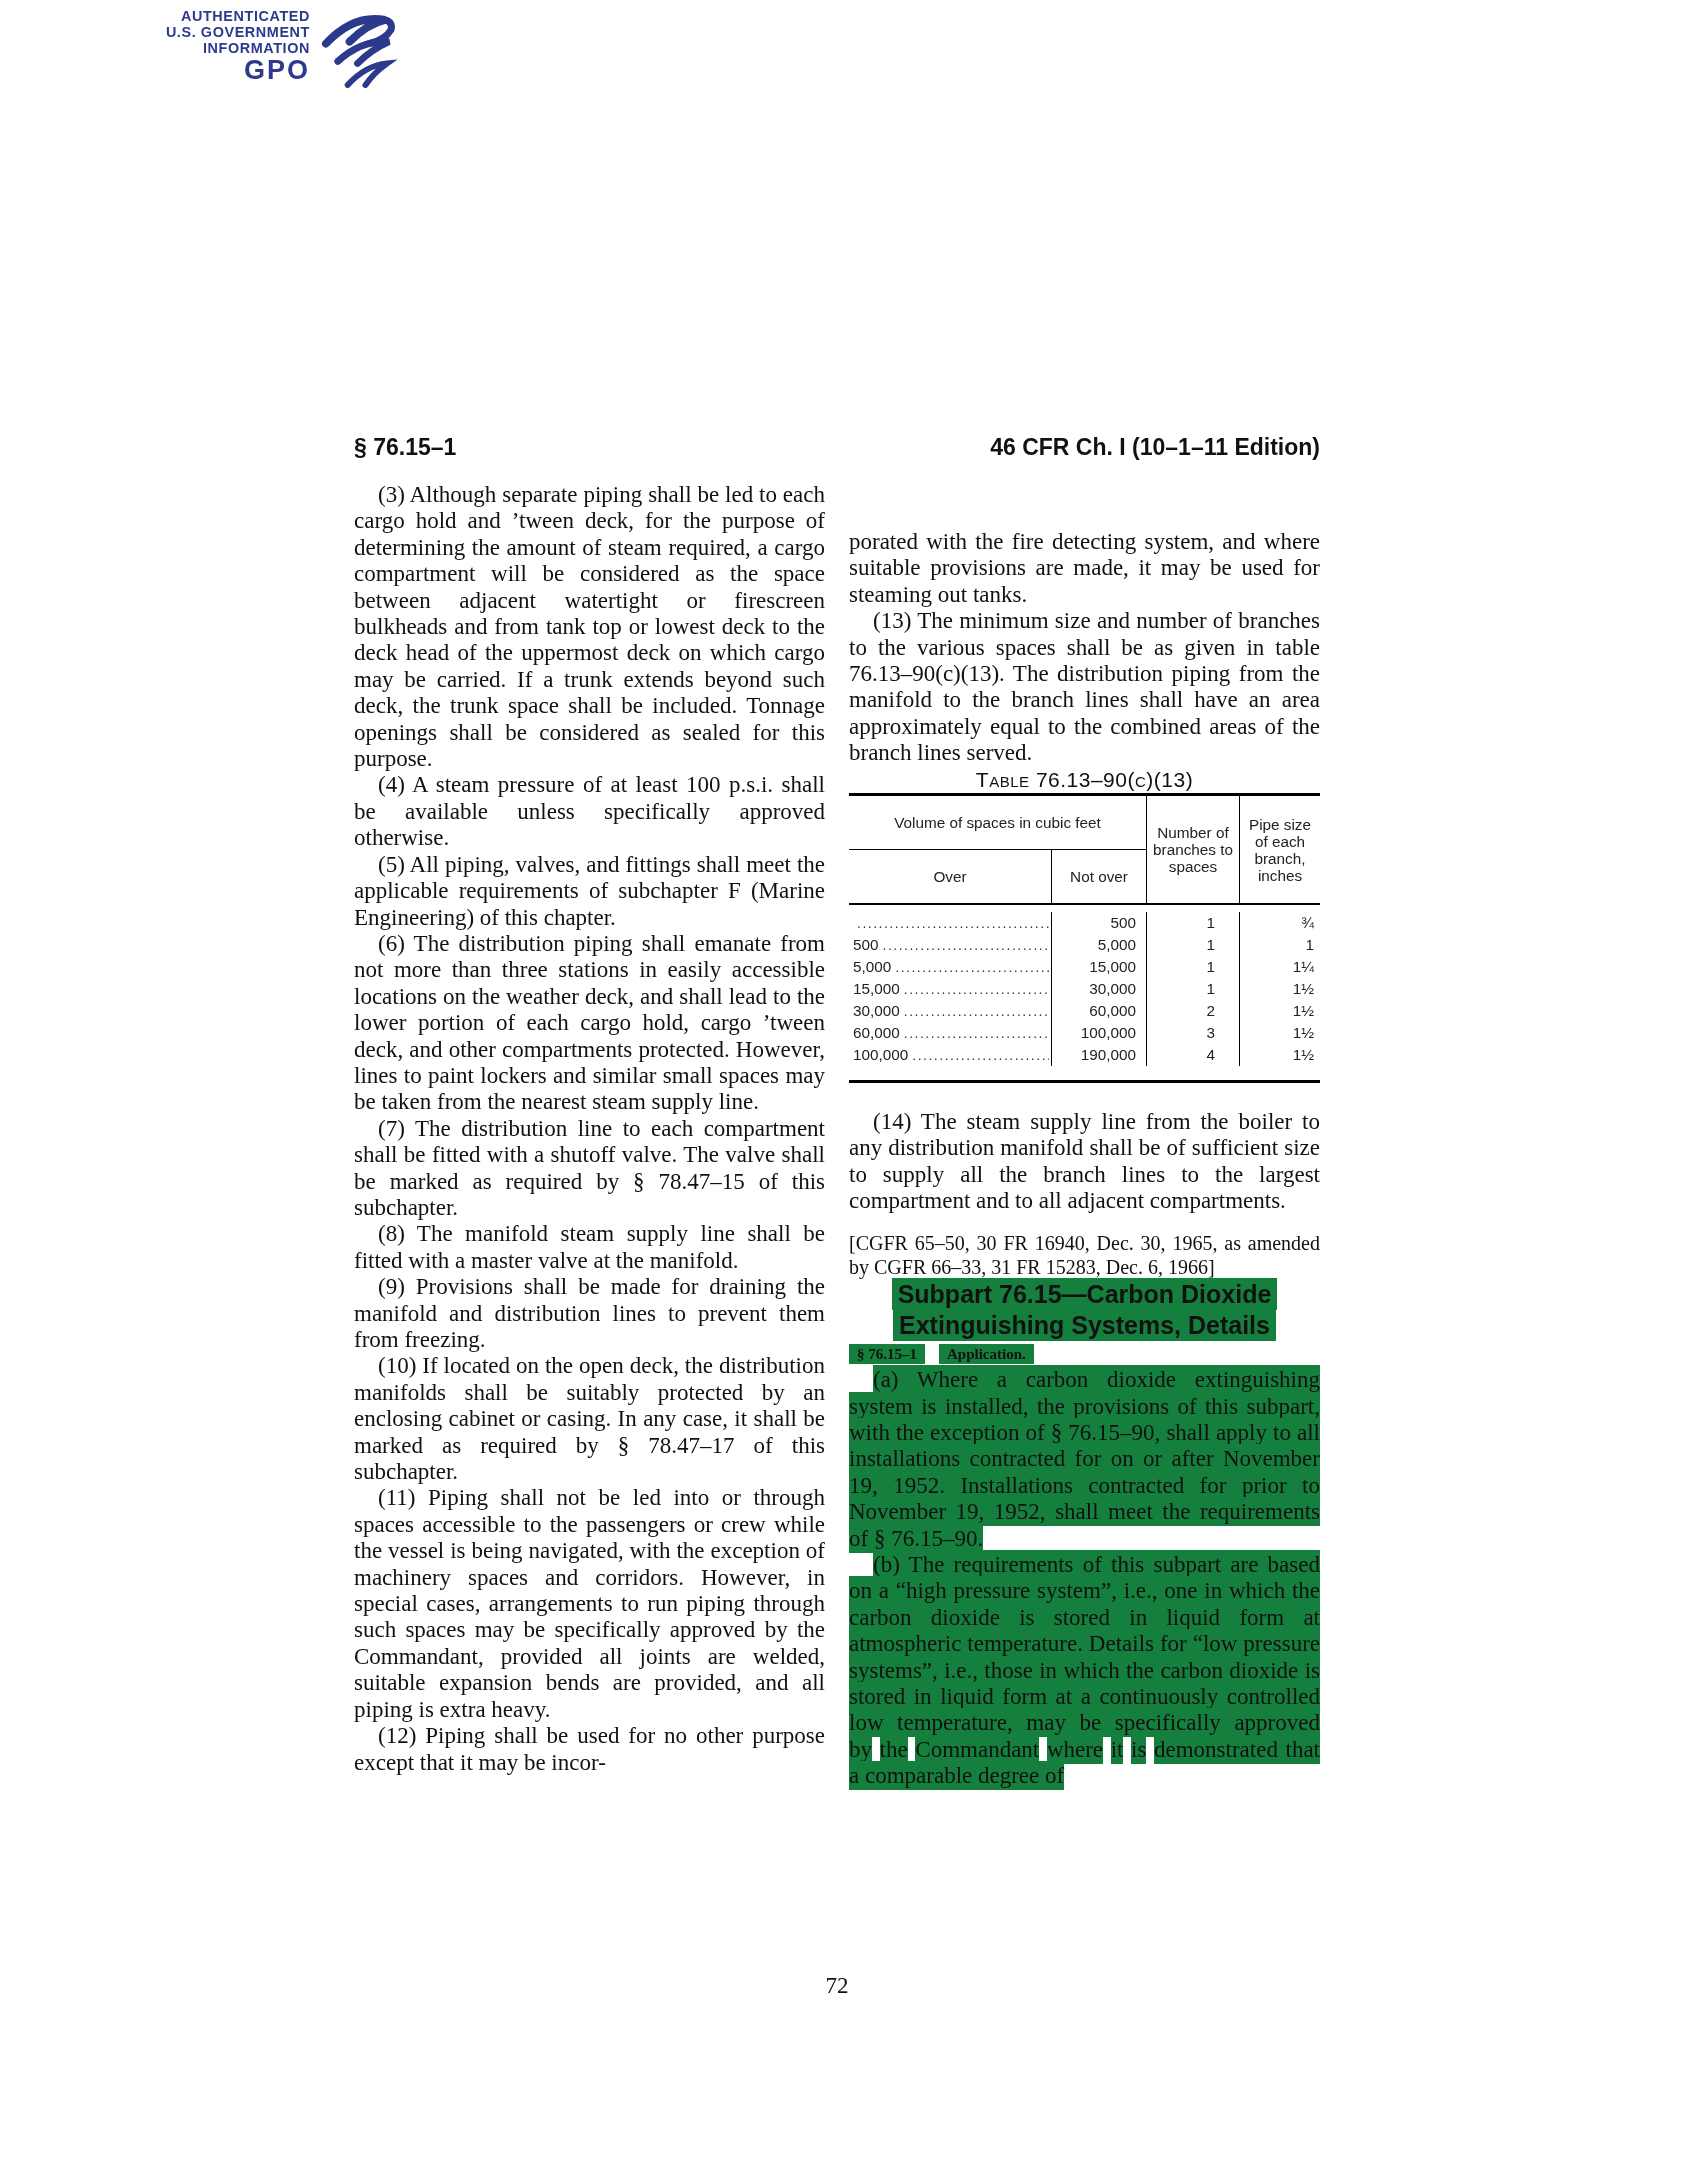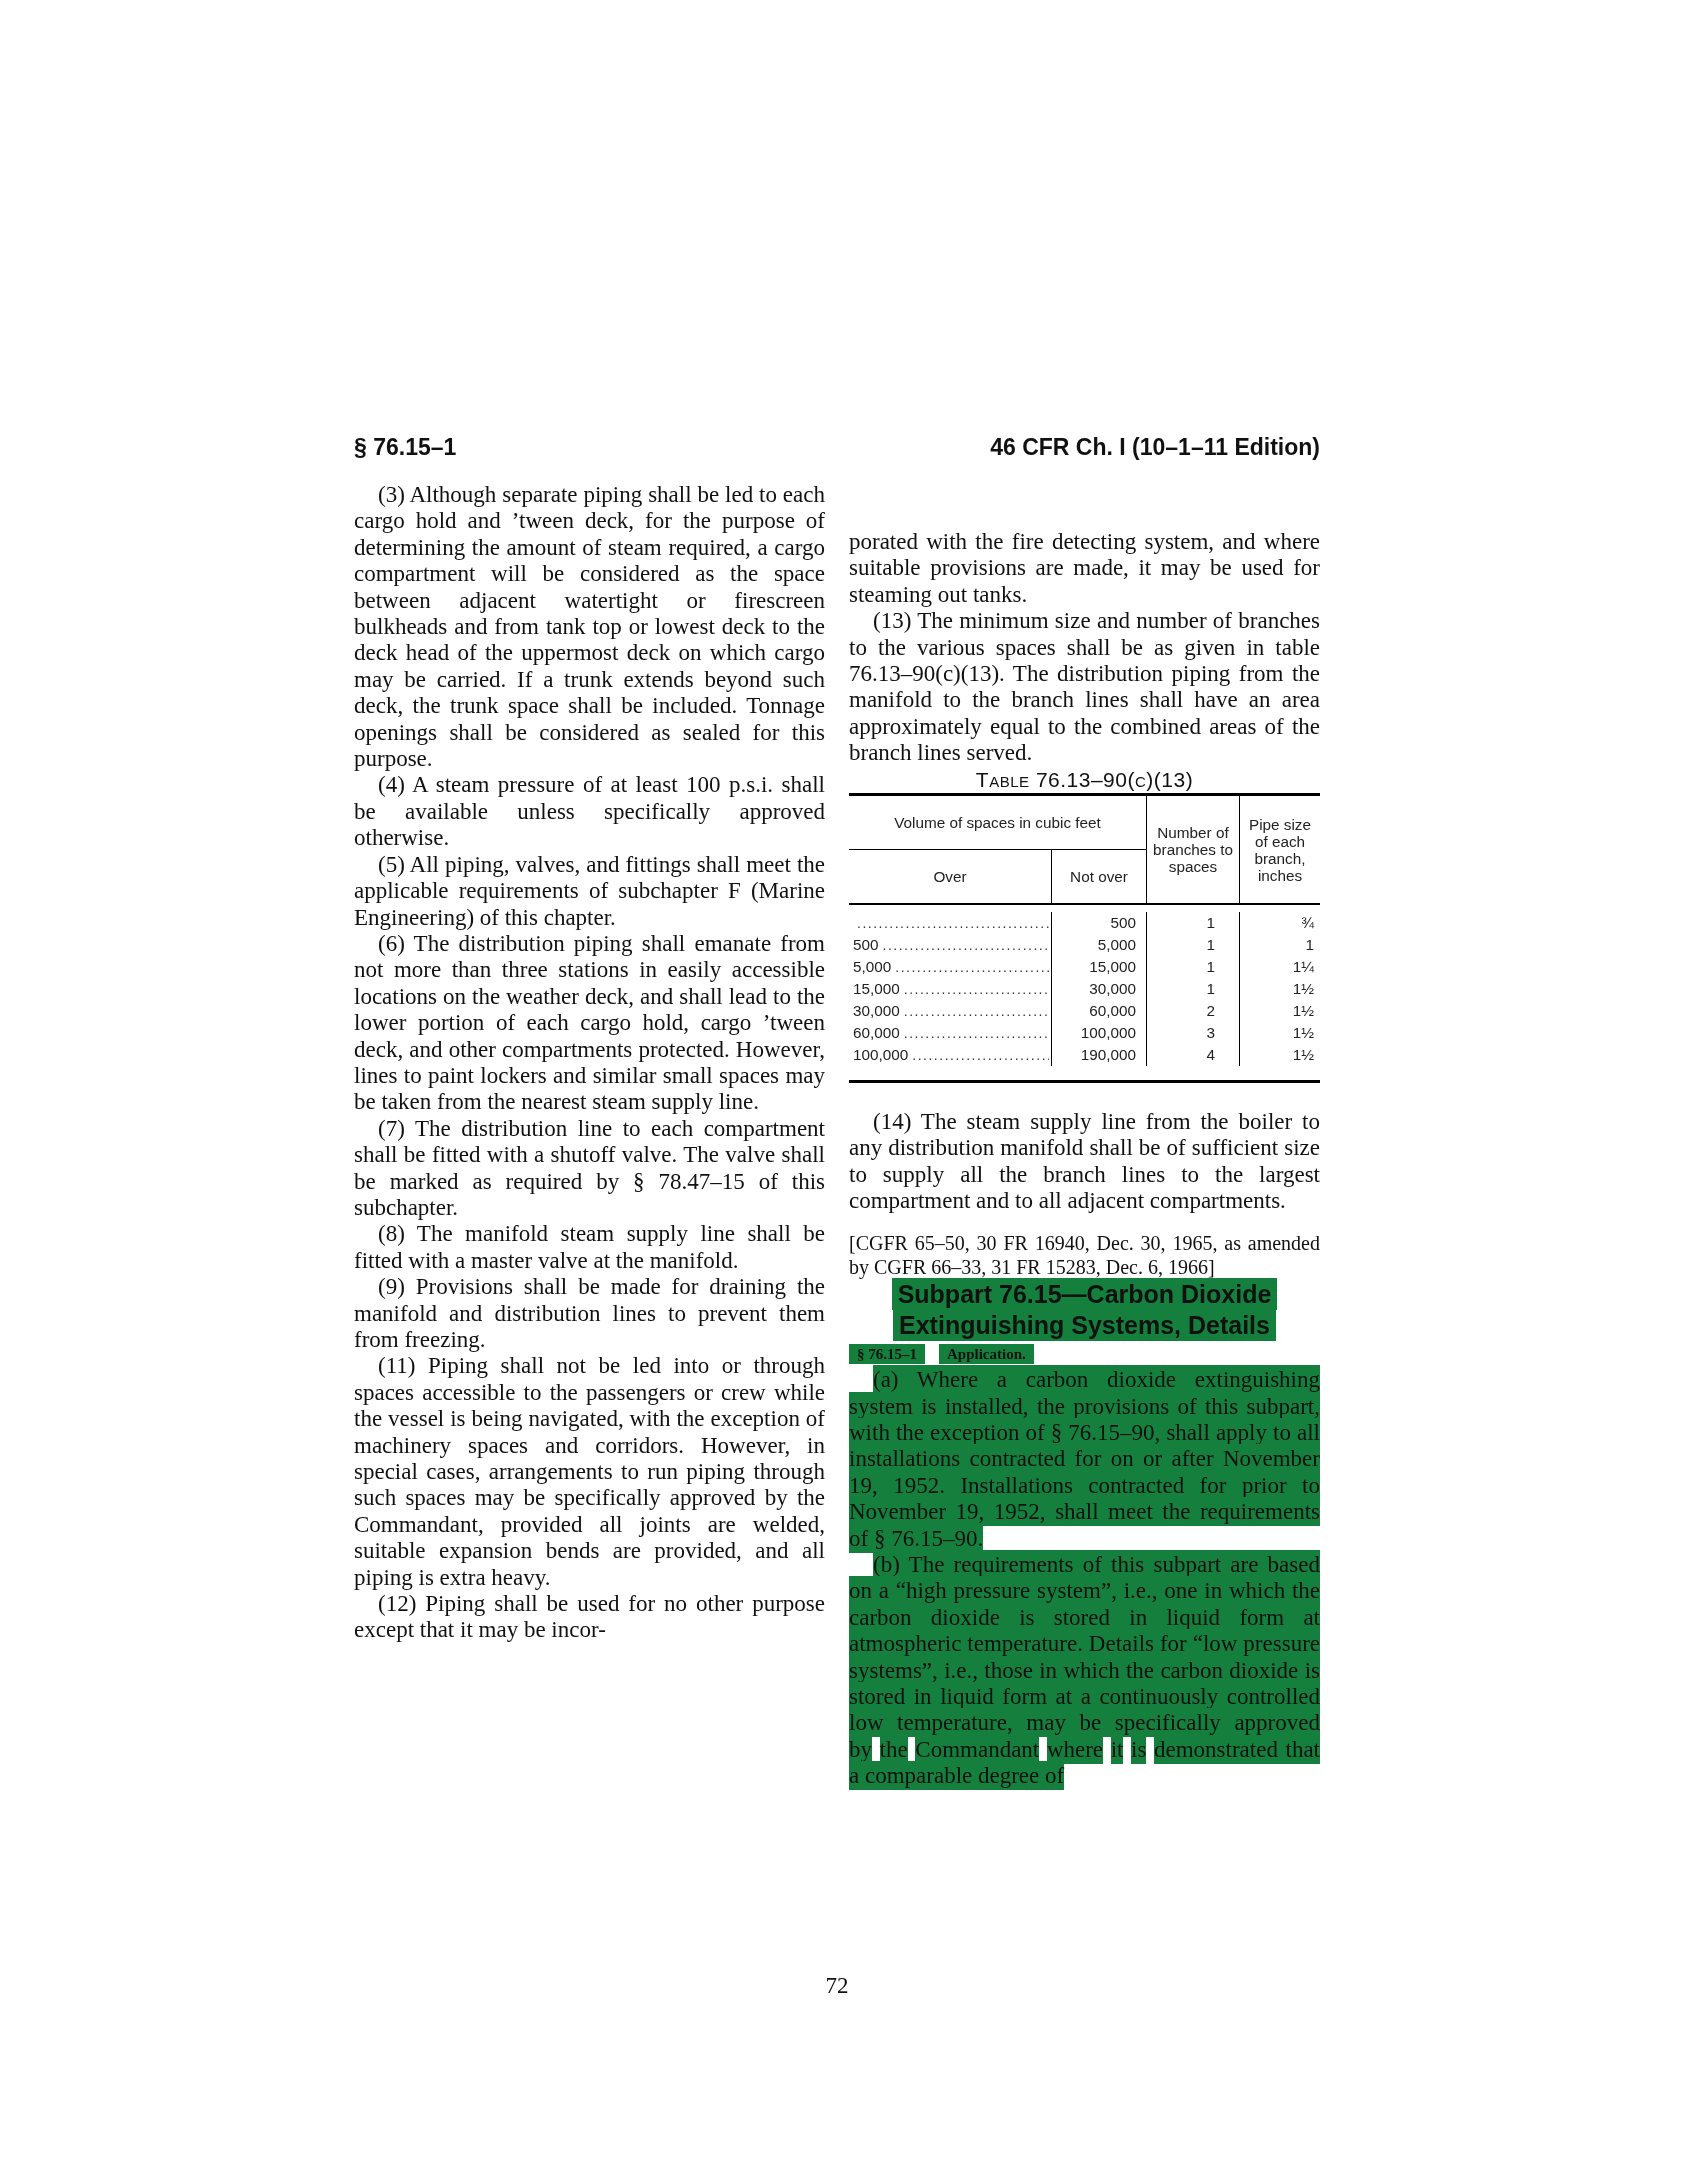--- a/index.html
+++ b/index.html
@@ -66,34 +66,51 @@
 
   
   .pageno{position:absolute;top:1973px;left:354px;width:966px;text-align:center;
           font-size:23px;}
 </style>
 </head>
 <body>
 
 <div id="page">
 
+  <div class="gpo-logo">
+    <div class="gpo-lines">
+      <div>AUTHENTICATED</div>
+      <div>U.S. GOVERNMENT</div>
+      <div>INFORMATION</div>
+    </div>
+    <div class="gpo-word">GPO</div>
+    <svg class="gpo-eagle" width="77" height="83" viewBox="0 0 78 84">
+      <g fill="none" stroke="#2d3a8c" stroke-linecap="round">
+        <path d="M6 34 Q34 4 66 10 Q48 14 30 32" stroke-width="8"></path>
+        <path d="M66 10 Q74 12 72 20 Q66 30 50 34" stroke-width="7"></path>
+        <path d="M18 52 Q42 30 70 32 Q52 40 38 54" stroke-width="7"></path>
+        <path d="M28 76 Q46 56 68 54 Q54 64 46 76" stroke-width="6"></path>
+      </g>
+    </svg>
+  </div>
 
   <div class="runhead">
     <span class="rh-left">§ 76.15–1</span>
     <span class="rh-right">46 CFR Ch. I (10–1–11 Edition)</span>
   </div>
 
   <div class="col col-left">
     <p>(3) Although separate piping shall be led to each cargo hold and ’tween deck, for the purpose of determining the amount of steam required, a cargo compartment will be considered as the space between adjacent watertight or firescreen bulkheads and from tank top or lowest deck to the deck head of the uppermost deck on which cargo may be carried. If a trunk extends beyond such deck, the trunk space shall be included. Tonnage openings shall be considered as sealed for this purpose.</p>
     <p>(4) A steam pressure of at least 100 p.s.i. shall be available unless specifically approved otherwise.</p>
     <p>(5) All piping, valves, and fittings shall meet the applicable requirements of subchapter F (Marine Engineering) of this chapter.</p>
     <p>(6) The distribution piping shall emanate from not more than three stations in easily accessible locations on the weather deck, and shall lead to the lower portion of each cargo hold, cargo ’tween deck, and other compartments protected. However, lines to paint lockers and similar small spaces may be taken from the nearest steam supply line.</p>
     <p>(7) The distribution line to each compartment shall be fitted with a shutoff valve. The valve shall be marked as required by § 78.47–15 of this subchapter.</p>
     <p>(8) The manifold steam supply line shall be fitted with a master valve at the manifold.</p>
     <p>(9) Provisions shall be made for draining the manifold and distribution lines to prevent them from freezing.</p>
+    <p>(10) If located on the open deck, the distribution manifolds shall be suitably protected by an enclosing cabinet or casing. In any case, it shall be marked as required by § 78.47–17 of this subchapter.</p>
     <p>(11) Piping shall not be led into or through spaces accessible to the passengers or crew while the vessel is being navigated, with the exception of machinery spaces and corridors. However, in special cases, arrangements to run piping through such spaces may be specifically approved by the Commandant, provided all joints are welded, suitable expansion bends are provided, and all piping is extra heavy.</p>
     <p>(12) Piping shall be used for no other purpose except that it may be incor-</p>
   </div>
 
   <div class="col col-right">
     <p class="noindent">porated with the fire detecting system, and where suitable provisions are made, it may be used for steaming out tanks.</p>
     <p>(13) The minimum size and number of branches to the various spaces shall be as given in table 76.13–90(c)(13). The distribution piping from the manifold to the branch lines shall have an area approximately equal to the combined areas of the branch lines served.</p>
 
     <p class="tbl-title">Table 76.13–90(c)(13)</p>
 

